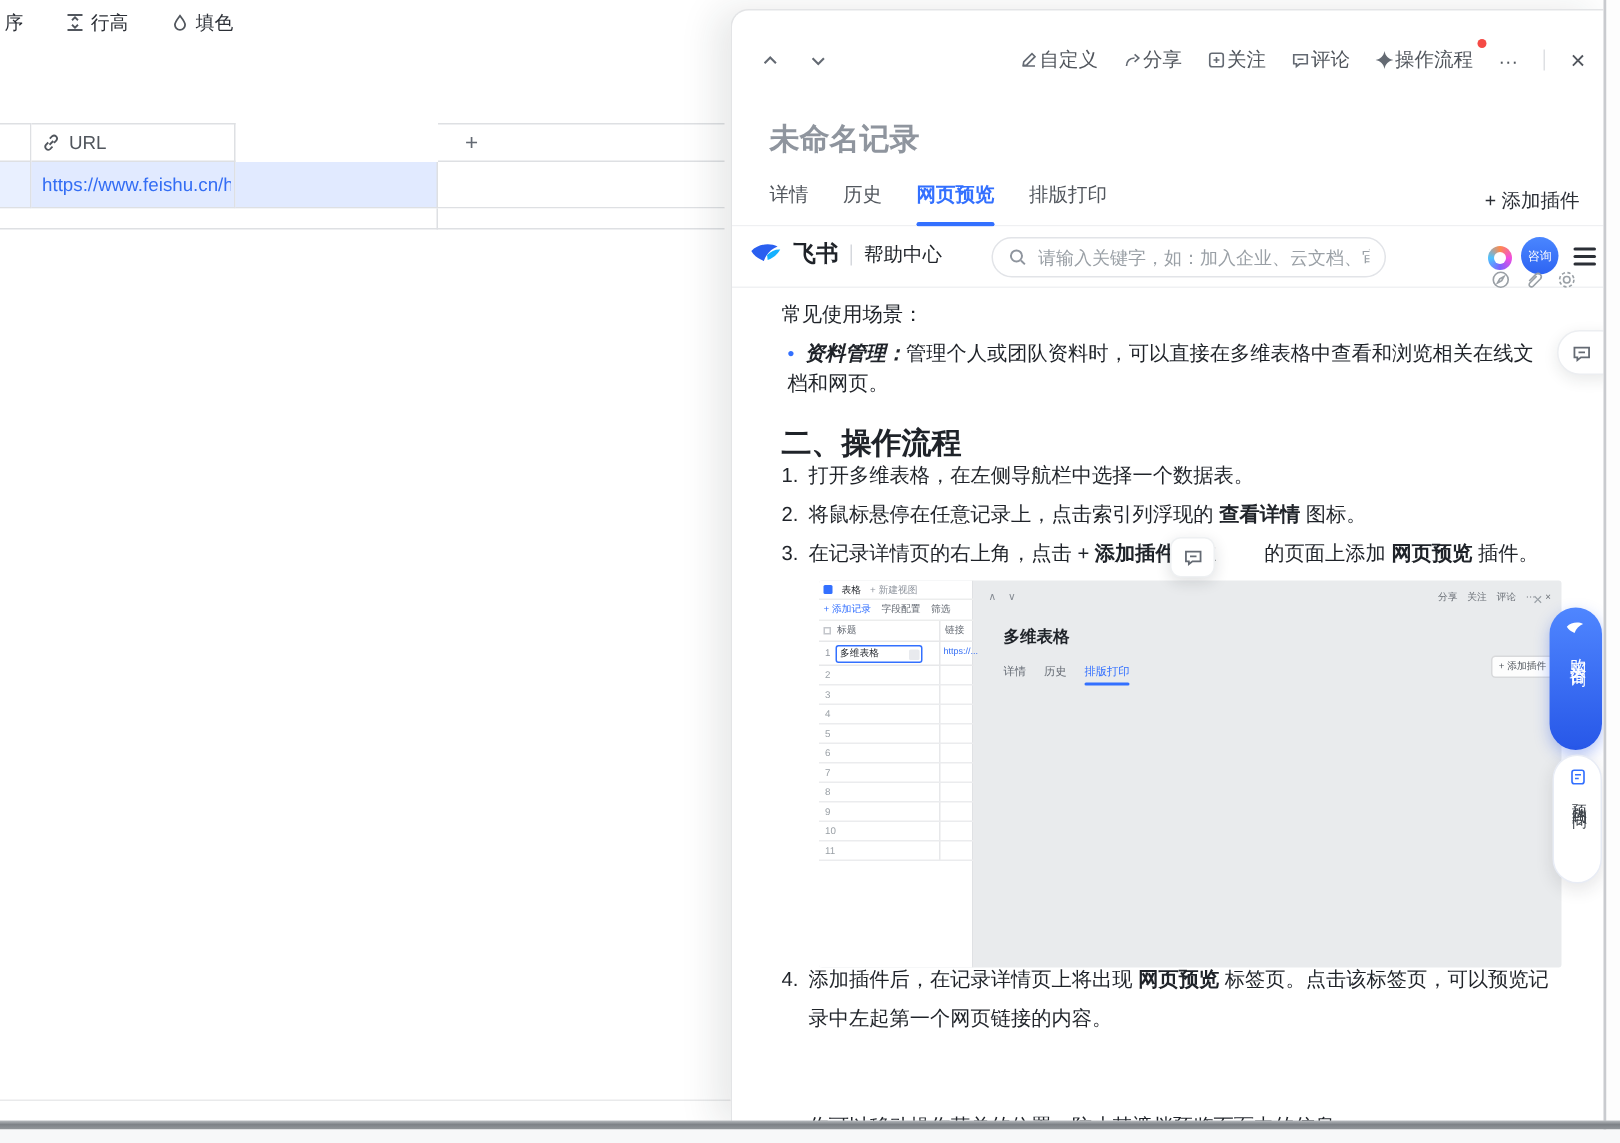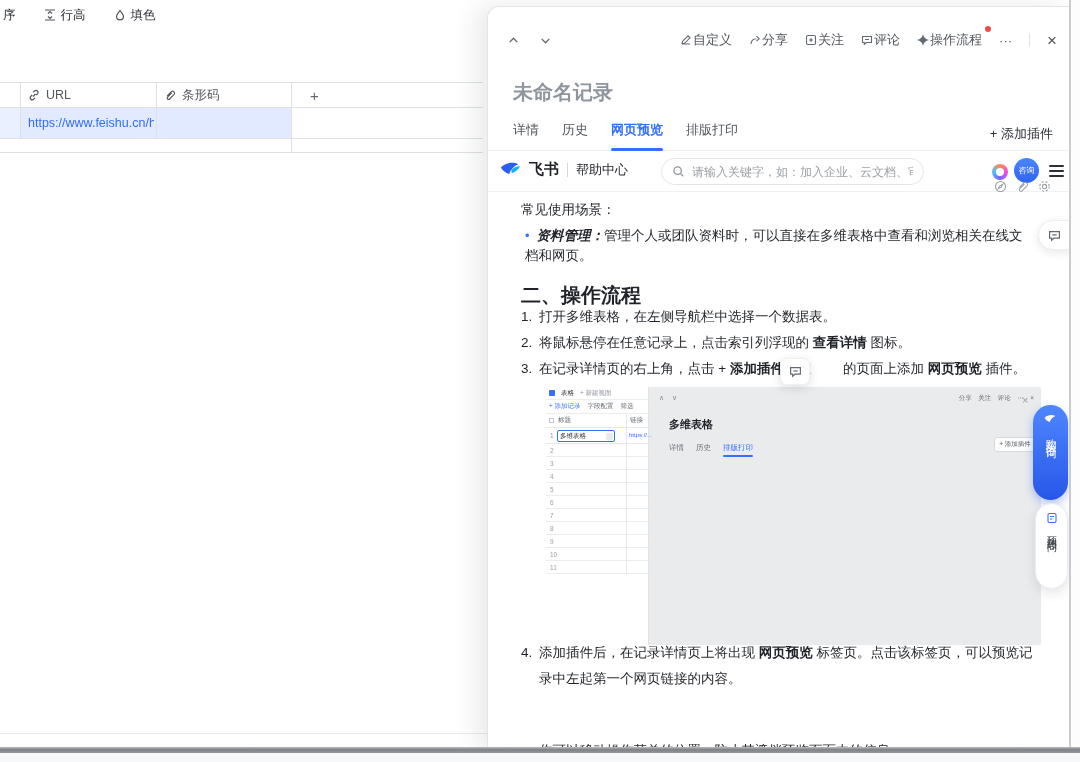--- a/index.html
+++ b/index.html
@@ -193,26 +193,20 @@
   </div>
 
   <div class="grid">
     <div class="g-cell g-top hdr-idx"></div>
     <div class="g-cell g-top hdr-url">
       <svg class="ic" width="12" height="12" viewBox="0 0 12 12" fill="none" stroke="currentColor" stroke-width="1.2">
           <path d="M5 7.5 7.5 5M4.2 6 2.6 7.6a2 2 0 0 0 2.8 2.8L7 8.8M8 6.2l1.6-1.6a2 2 0 0 0-2.8-2.8L5.2 3.4"></path>
         </svg>
       <span>URL</span>
     </div>
-    <div class="g-cell g-top hdr-bar">
-      <svg class="ic" width="12" height="12" viewBox="0 0 12 12" fill="none" stroke="currentColor" stroke-width="1.1">
-          <path d="M3.2 6.8 7.4 2.6a2 2 0 0 1 2.8 2.8L5.6 10a1.4 1.4 0 0 1-2-2l4.2-4.2"></path>
-        </svg>
-      <span>条形码</span>
-    </div>
     <div class="g-cell g-top hdr-add g-noright">
       <span>+</span>
     </div>
 
     <div class="g-cell r1-idx"></div>
     <div class="g-cell r1-url">
       <span class="cell-link">https://www.feishu.cn/h...</span>
     </div>
     <div class="g-cell r1-bar"></div>
     <div class="g-cell r1-add g-noright"></div>

